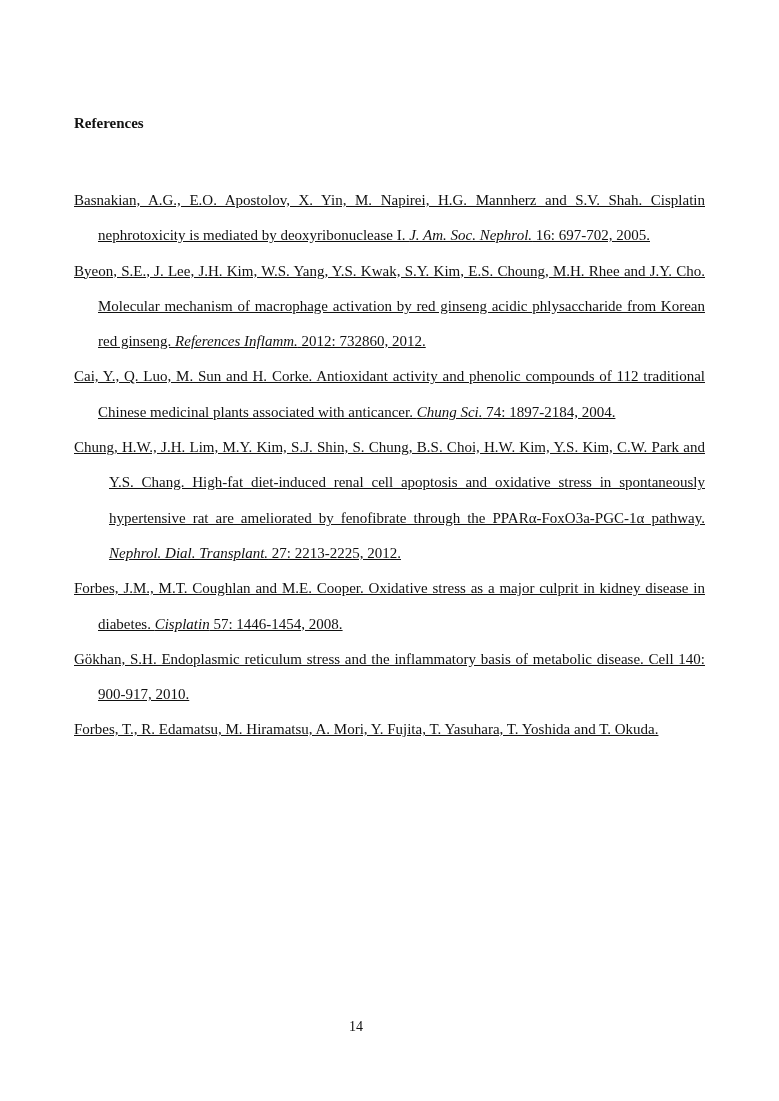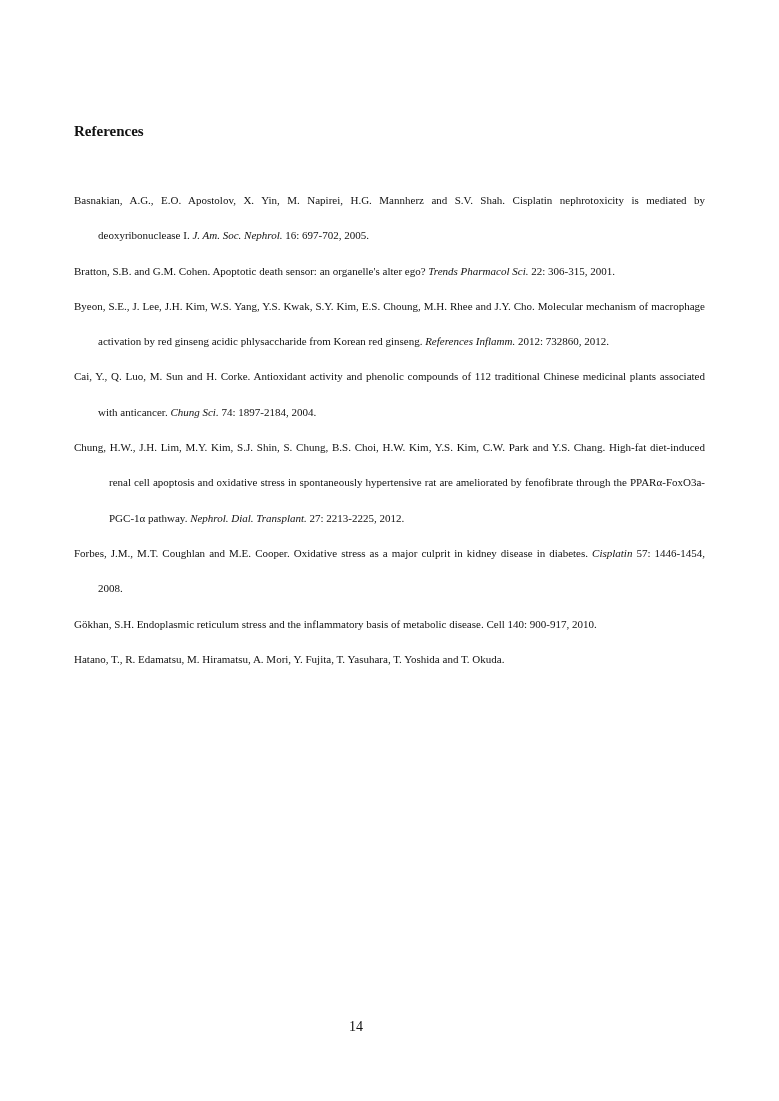--- a/index.html
+++ b/index.html
@@ -21,38 +21,38 @@
       top: 0;
       width: 631px;
     }
     .heading {
       position: absolute;
       top: 113px;
       left: 0;
       font-weight: bold;
       font-size: 15px;
       line-height: 20px;
-      margin-top: 8px;
     }
     .refs {
       position: absolute;
       top: 183px;
       left: 0;
       width: 631px;
       margin: 0;
       padding: 0;
       list-style: none;
     }
     .ref {
-      font-size: 11px;
+      font-size: 15px;
       line-height: 35.3px;
       text-align: justify;
       padding-left: 24px;
       text-indent: -24px;
       margin: 0;
+      text-decoration: underline;
     }
     .ref.deep {
       padding-left: 35px;
       text-indent: -35px;
     }
     .ref .j { font-style: italic; }
     .page-number {
       position: absolute;
       top: 1018px;
       left: 0;
@@ -63,23 +63,22 @@
     }
   </style>
 </head>
 <body>
 
 <div class="page">
   <div class="heading">References</div>
 
   <ul class="refs">
     <li class="ref"><span>Basnakian, A.G., E.O. Apostolov, X. Yin, M. Napirei, H.G. Mannherz and S.V. Shah. Cisplatin nephrotoxicity is mediated by deoxyribonuclease I. </span><span class="j">J. Am. Soc. Nephrol.</span><span> 16: 697-702, 2005.</span></li>
-    <li class="ref"><span>Bratton, S.B. and G.M. Cohen. Apoptotic death sensor: an organelle's alter ego? </span><span class="j">Trends Pharmacol Sci.</span><span> 22: 306-315, 2001.</span></li>
     <li class="ref"><span>Byeon, S.E., J. Lee, J.H. Kim, W.S. Yang, Y.S. Kwak, S.Y. Kim, E.S. Choung, M.H. Rhee and J.Y. Cho. Molecular mechanism of macrophage activation by red ginseng acidic phlysaccharide from Korean red ginseng. </span><span class="j">References Inflamm.</span><span> 2012: 732860, 2012.</span></li>
     <li class="ref"><span>Cai, Y., Q. Luo, M. Sun and H. Corke. Antioxidant activity and phenolic compounds of 112 traditional Chinese medicinal plants associated with anticancer. </span><span class="j">Chung Sci.</span><span> 74: 1897-2184, 2004.</span></li>
     <li class="ref deep"><span>Chung, H.W., J.H. Lim, M.Y. Kim, S.J. Shin, S. Chung, B.S. Choi, H.W. Kim, Y.S. Kim, C.W. Park and Y.S. Chang. High-fat diet-induced renal cell apoptosis and oxidative stress in spontaneously hypertensive rat are ameliorated by fenofibrate through the PPARα-FoxO3a-PGC-1α pathway. </span><span class="j">Nephrol. Dial. Transplant.</span><span> 27: 2213-2225, 2012.</span></li>
     <li class="ref"><span>Forbes, J.M., M.T. Coughlan and M.E. Cooper. Oxidative stress as a major culprit in kidney disease in diabetes. </span><span class="j">Cisplatin</span><span> 57: 1446-1454, 2008.</span></li>
     <li class="ref"><span>Gökhan, S.H. Endoplasmic reticulum stress and the inflammatory basis of metabolic disease. Cell 140: 900-917, 2010.</span><span class="j"></span><span></span></li>
-    <li class="ref"><span>Hatano, T., R. Edamatsu, M. Hiramatsu, A. Mori, Y. Fujita, T. Yasuhara, T. Yoshida and T. Okuda.</span><span class="j"></span><span></span></li>
+    <li class="ref"><span>Forbes, T., R. Edamatsu, M. Hiramatsu, A. Mori, Y. Fujita, T. Yasuhara, T. Yoshida and T. Okuda.</span><span class="j"></span><span></span></li>
   </ul>
 </div>
 
 <div class="page-number">14</div>
 
 </body></html>

